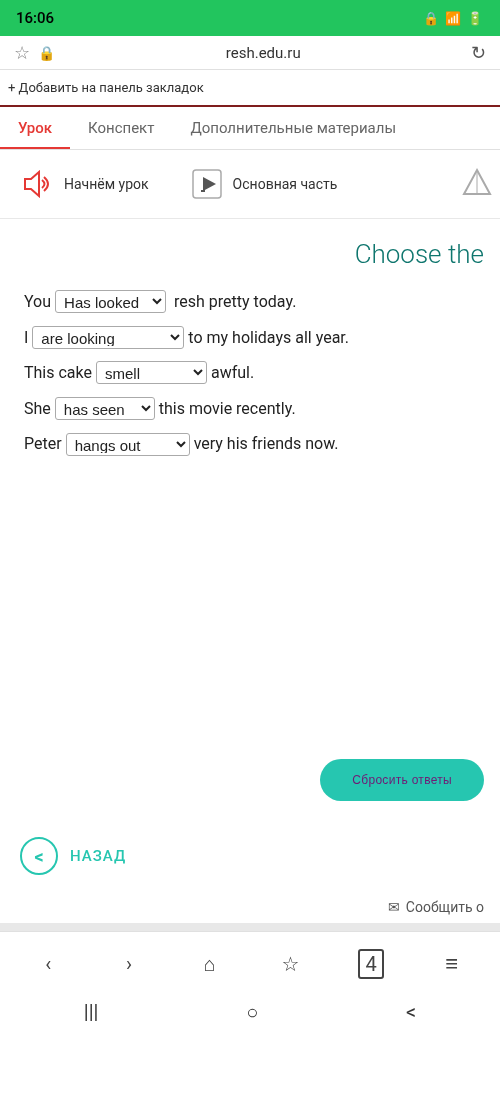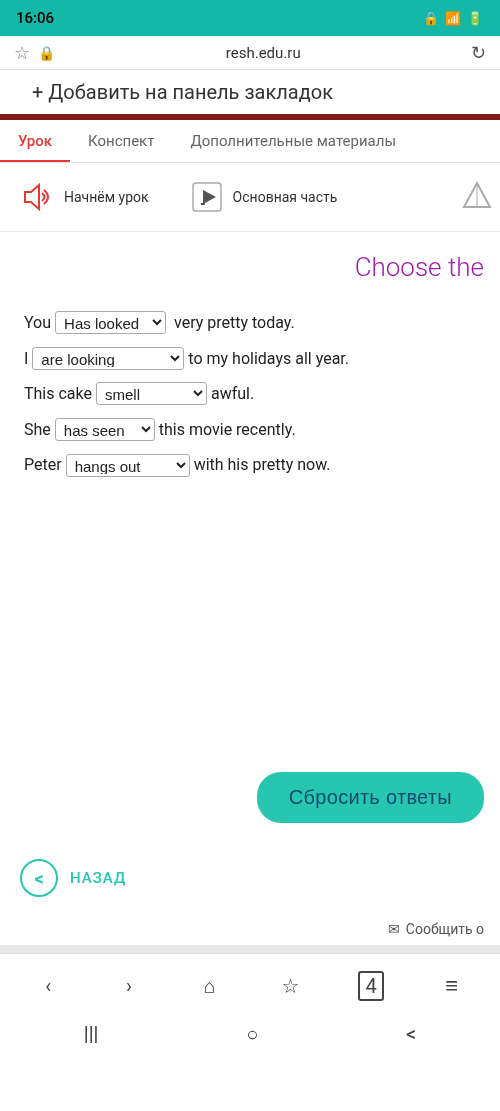--- a/index.html
+++ b/index.html
@@ -2,39 +2,39 @@
 <html><head>
   <meta charset="utf-8">
   <meta name="viewport" content="width=500">
   <style>
     * { box-sizing: border-box; margin: 0; padding: 0; }
     body { font-family: 'Roboto', Arial, sans-serif; background: #fff; width: 500px; min-height: 1111px; overflow-x: hidden; }
 
     
     .status-bar {
       display: flex; justify-content: space-between; align-items: center;
-      padding: 8px 16px; background: #14b8a6; height: 36px;
+      padding: 8px 16px; background: #22c55e; height: 36px;
     }
     .status-time { font-size: 15px; font-weight: 500; }
     .status-icons { display: flex; align-items: center; gap: 6px; }
     .status-icons span { font-size: 13px; }
 
     
     .browser-bar {
       display: flex; align-items: center; justify-content: space-between;
       padding: 6px 14px; border-bottom: 1px solid #e0e0e0; background: #fff;
     }
     .browser-bar-left { display: flex; align-items: center; gap: 8px; }
     .url-area { flex: 1; text-align: center; font-size: 15px; color: #333; }
     .browser-bar-right { font-size: 18px; color: #555; }
 
     
     .bookmark-bar {
-      padding: 10px 32px; border-bottom: 6px solid #7f1d1d; background: #fff;
-      font-size: 20px; color: #333;
+      padding: 10px 8px; border-bottom: 2px solid #7f1d1d; background: #fff;
+      font-size: 13px; color: #333;
     }
 
     
     .tabs {
       display: flex; align-items: center; padding: 0 0; border-bottom: 1px solid #e0e0e0;
       background: #fff;
     }
     .tab {
       padding: 12px 18px; font-size: 15px; color: #666; cursor: pointer; position: relative;
     }
@@ -54,21 +54,21 @@
       font-size: 14px; color: #333; white-space: nowrap;
     }
     .nav-icon { width: 36px; height: 36px; display: flex; align-items: center; justify-content: center; }
 
     
     .main-content {
       padding: 20px 16px; background: #fff; min-height: 500px;
     }
 
     .choose-title {
-      text-align: right; font-size: 26px; color: #a21caf; margin-bottom: 28px;
+      text-align: right; font-size: 26px; color: #0f766e; margin-bottom: 20px;
       font-weight: 300;
     }
 
     
     .exercise-area { padding: 0 8px; }
     .ex-row {
       display: flex; align-items: center; flex-wrap: wrap;
       margin-bottom: 10px; font-size: 16px; color: #222; gap: 4px; line-height: 1.6;
     }
     .ex-word { white-space: nowrap; }
@@ -78,22 +78,22 @@
       border: 1px solid #aaa; border-radius: 3px; padding: 2px 4px;
       font-size: 15px; background: #fff; color: #222; height: 23px;
       min-width: 100px; cursor: pointer; appearance: auto;
     }
 
     
     .reset-btn-area {
       display: flex; justify-content: flex-end; margin: 40px 16px 20px 16px;
     }
     .reset-btn {
-      background: #26c6b0; color: #0c4a6e; border: none; border-radius: 24px;
-      padding: 14px 32px; font-size: 20px; cursor: pointer; letter-spacing: 0.3px;
+      background: #26c6b0; color: #701a75; border: none; border-radius: 24px;
+      padding: 14px 32px; font-size: 12px; cursor: pointer; letter-spacing: 0.3px;
     }
 
     
     .back-nav {
       display: flex; align-items: center; gap: 12px; padding: 16px 20px;
     }
     .back-circle {
       width: 38px; height: 38px; border-radius: 50%; border: 2px solid #26c6b0;
       display: flex; align-items: center; justify-content: center; cursor: pointer;
     }
@@ -204,21 +204,21 @@
 
     <div class="ex-row">
       <span class="ex-word">You</span>
       <select class="ex-select">
         <option>Has looked</option>
         <option>have looked</option>
         <option>look</option>
         <option>looked</option>
       </select>
       <span></span>
-      <span class="ex-word">very pretty today.</span>
+      <span class="ex-word">resh pretty today.</span>
     </div>
 
     <div class="ex-row">
       <span class="ex-word">I</span>
       <select class="ex-select">
         <option>are looking</option>
         <option>have been looking</option>
         <option>look</option>
         <option>looked</option>
       </select>
@@ -248,21 +248,21 @@
     </div>
 
     <div class="ex-row">
       <span class="ex-word">Peter</span>
       <select class="ex-select">
         <option>hangs out</option>
         <option>is hanging out</option>
         <option>hang out</option>
         <option>hung out</option>
       </select>
-      <span class="ex-word">with his pretty now.</span>
+      <span class="ex-word">very his friends now.</span>
     </div>
 
   </div>
 </div>
 
 <div class="reset-btn-area">
   <button class="reset-btn">Сбросить ответы</button>
 </div>
 
 <div class="back-nav">

